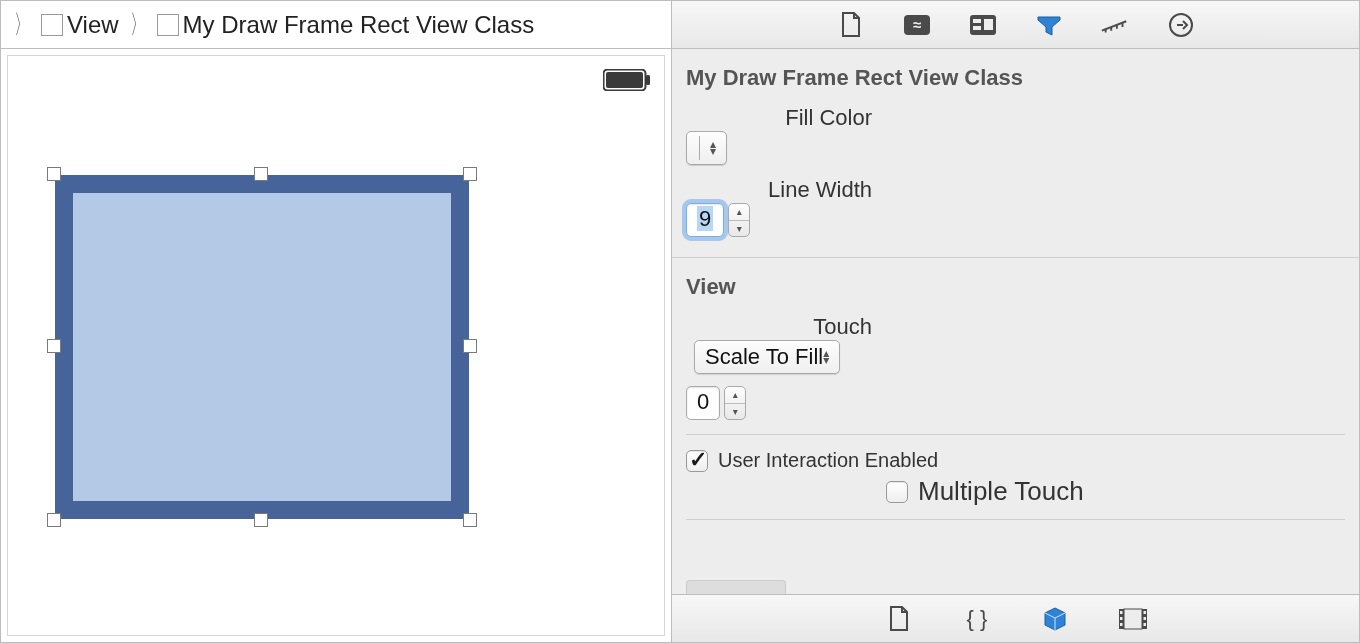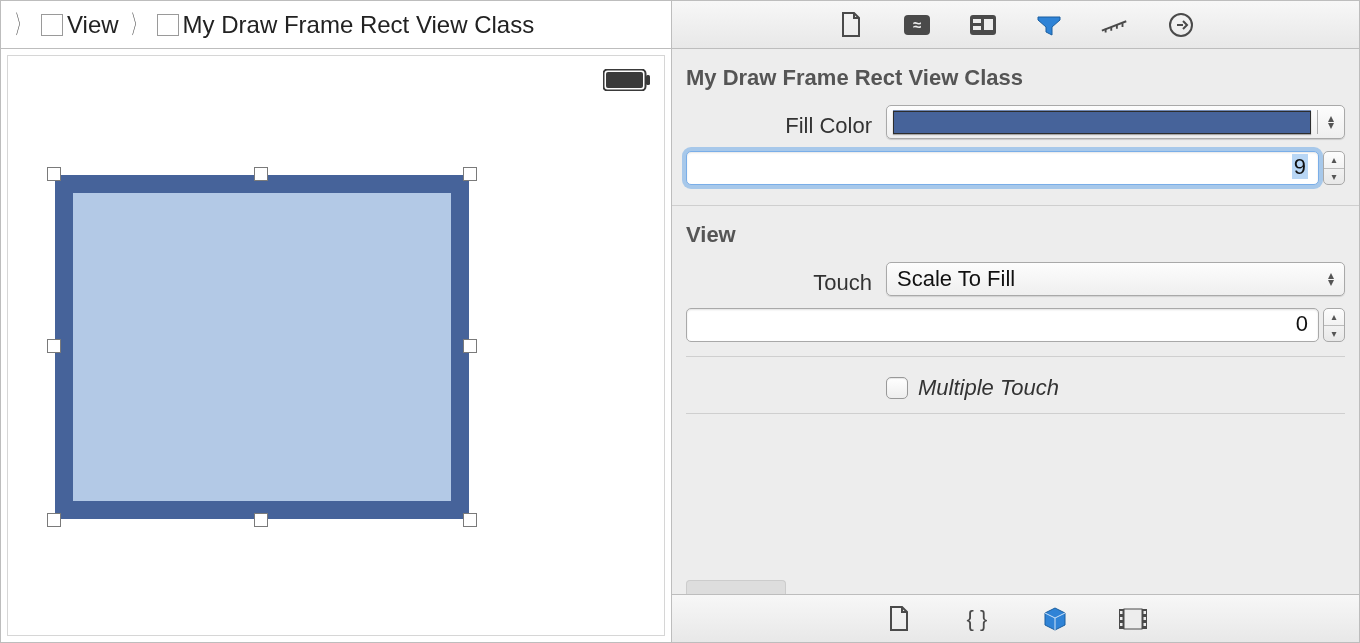--- a/index.html
+++ b/index.html
@@ -126,22 +126,23 @@
     font-size: 22px;
     font-weight: 600;
     color: #555;
     padding: 16px 14px 8px 14px;
   }
   .section { padding-bottom: 14px; }
   .section + .section { border-top: 1px solid #cfcfcf; }
 
   .form-row {
     display: flex;
-    align-items: flex-end;
+    align-items: flex-start;
     padding: 6px 14px;
+    flex-direction: column;
   }
   .form-label {
     width: 200px;
     text-align: right;
     font-size: 22px;
     color: #333;
     padding-right: 14px;
   }
   .form-field { flex: 1; display: flex; align-items: center; }
 
@@ -202,32 +203,32 @@
     display:flex; align-items:center; justify-content:center;
   }
   .stepper div:first-child { border-bottom:1px solid #bcbcbc; }
 
   
   .select-box {
     text-align: left;
     display: flex; align-items: center; justify-content: space-between;
     background: linear-gradient(#fdfdfd,#efefef);
     box-shadow: 0 1px 1px rgba(0,0,0,.12);
+    margin-left: 8px;
   }
   .select-arrows { font-size:12px; line-height:7px; color:#555; text-align:center;}
   .select-arrows::before { content:"▴"; display:block; }
   .select-arrows::after  { content:"▾"; display:block; }
 
   .hr { height:1px; background:#cfcfcf; margin: 8px 14px; }
 
   .checkbox-row {
     display:flex; align-items:center;
     padding: 4px 14px 4px 214px;
-    font-size: 22px;
-    font-style: italic;
+    font-size: 26px;
   }
   .checkbox {
     width: 22px; height: 22px;
     border: 1px solid #999; border-radius: 5px;
     background: linear-gradient(#fff,#eee);
     margin-right: 10px;
     position: relative;
     box-shadow: inset 0 1px 1px rgba(0,0,0,.1);
   }
   .checkbox.checked::after {
@@ -333,20 +334,21 @@
         <div class="form-field">
           <div class="color-well">
             <div class="color-swatch"></div>
             <div class="color-divider"></div>
             <div class="color-arrows"></div>
           </div>
         </div>
       </div>
 
       <div class="form-row">
+        <div class="form-label">Line Width</div>
         <div class="form-field">
           <div class="num-input focused"><span class="selected">9</span></div>
           <div class="stepper">
               <div>▴</div>
               <div>▾</div>
             </div>
         </div>
       </div>
     </div>
 
@@ -369,20 +371,24 @@
           <div class="stepper">
               <div>▴</div>
               <div>▾</div>
             </div>
         </div>
       </div>
 
       <div class="hr"></div>
 
       <div class="form-row" style="padding-bottom:0">
+        <div class="form-field">
+          <div class="checkbox checked"></div>
+          <span>User Interaction Enabled</span>
+        </div>
       </div>
       <div class="checkbox-row">
         <div class="checkbox"></div>
         <span>Multiple Touch</span>
       </div>
 
       <div class="hr"></div>
     </div>
 
     <div class="truncated-block"></div>

